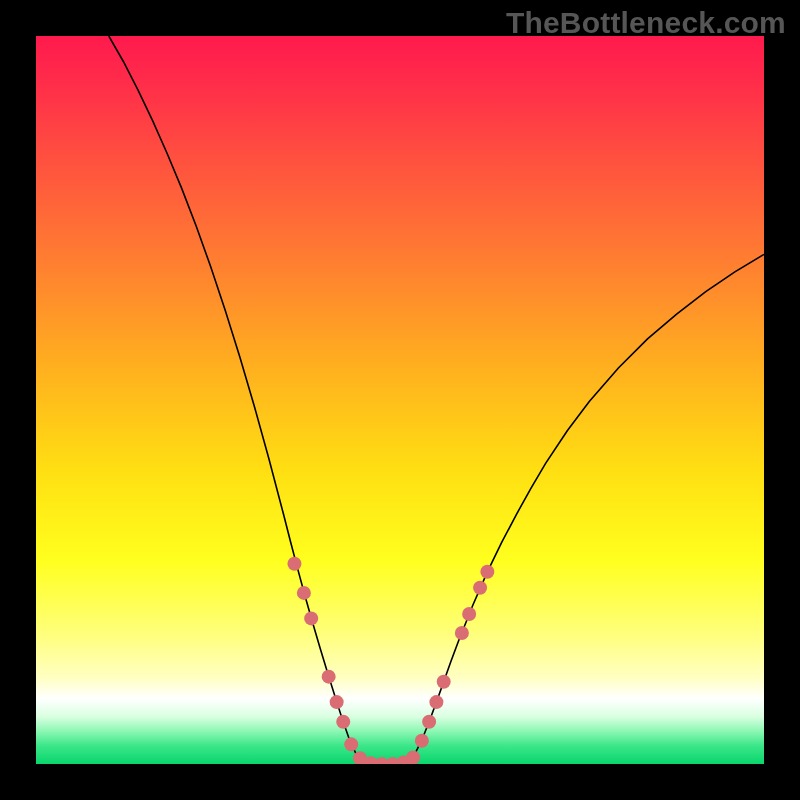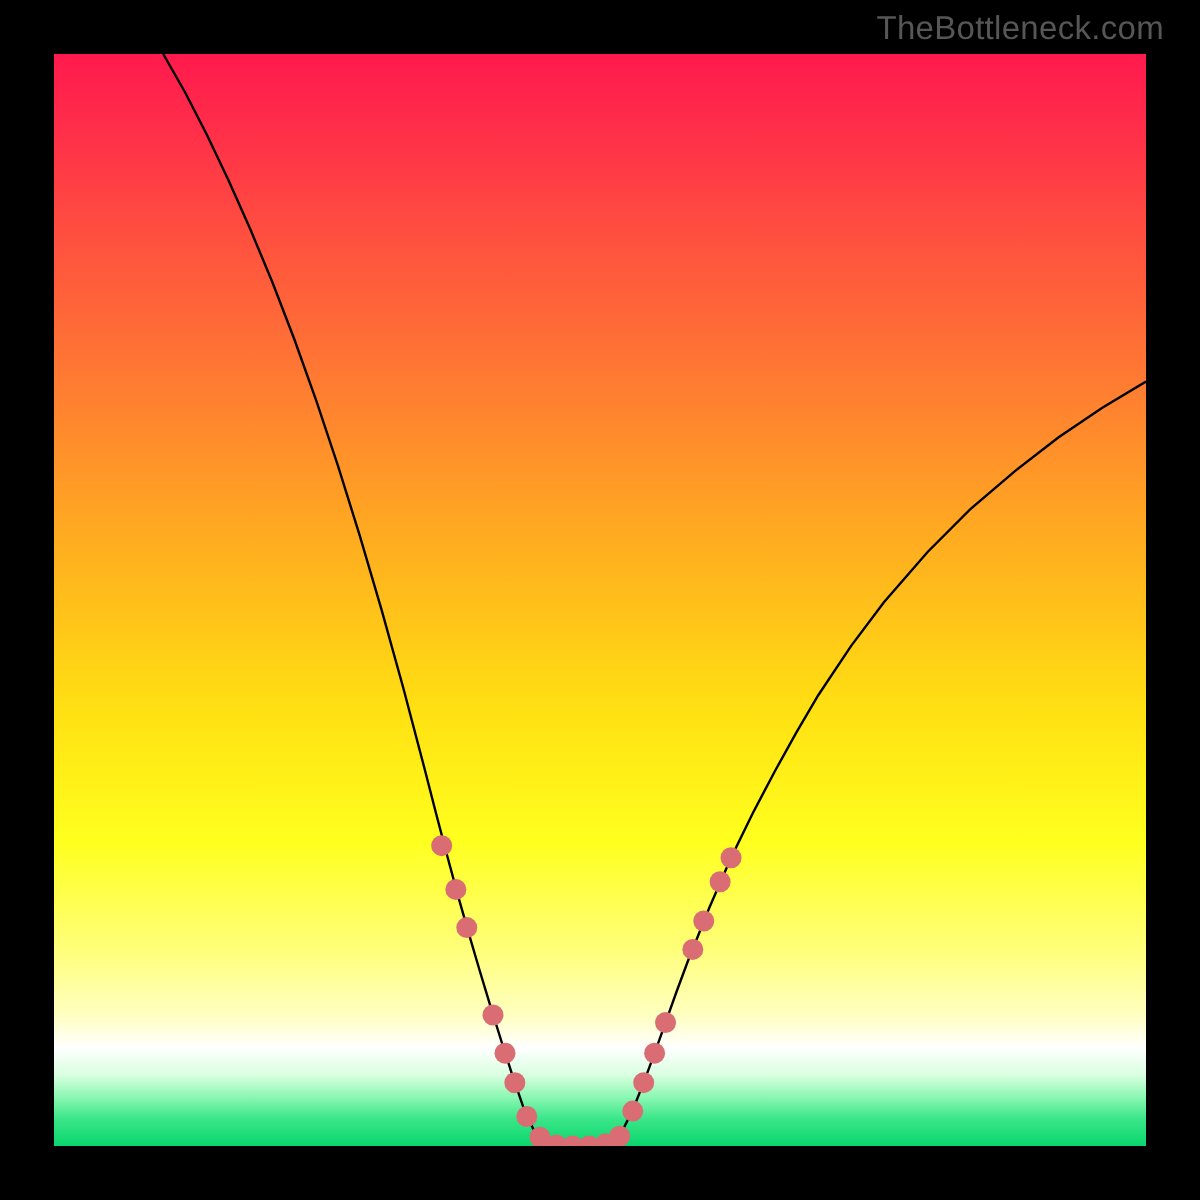--- a/index.html
+++ b/index.html
@@ -13,24 +13,24 @@
   }
   .frame {
     position: relative;
     width: 800px;
     height: 800px;
     background: #000;
   }
   .watermark {
     position: absolute;
     top: 6px;
-    right: 24px;
+    right: 14px;
     color: #565656;
-    font-size: 22px;
-    font-weight: 400;
+    font-size: 30px;
+    font-weight: 700;
     letter-spacing: 0.2px;
     z-index: 10;
   }
   .plot-area {
     position: absolute;
     left: 36px;
     top: 36px;
     width: 728px;
     height: 728px;
   }

